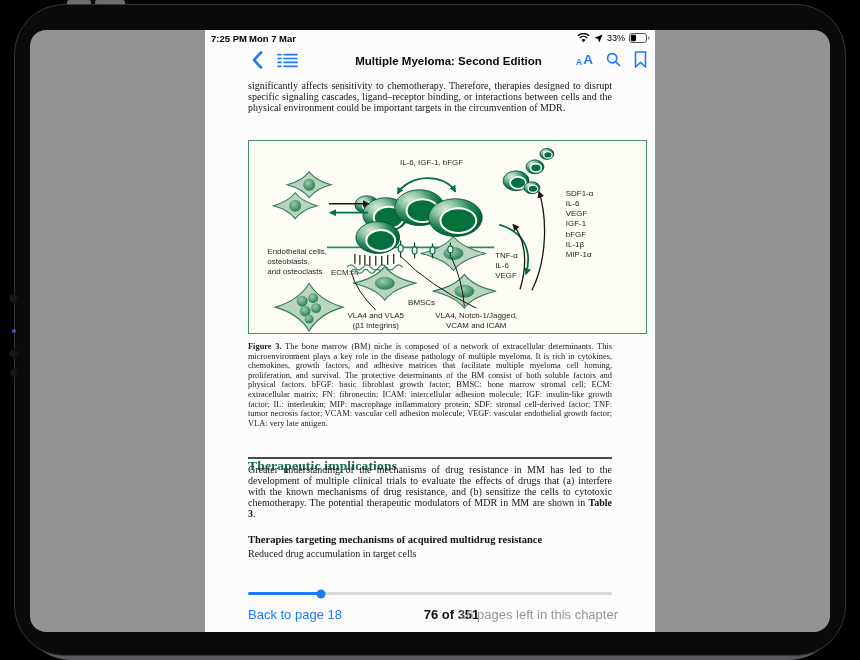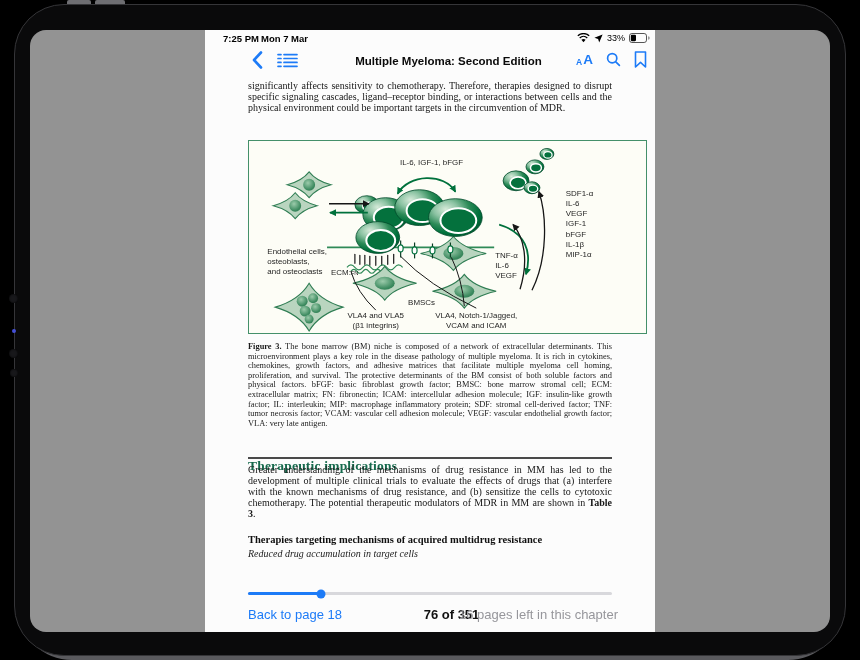--- a/index.html
+++ b/index.html
@@ -11,21 +11,21 @@
   .device{position:absolute;left:14px;top:4px;width:832px;height:652px;
           border-radius:50px;background:#0a0a0b;border:1px solid #353538;box-sizing:border-box;}
   .top-btn{position:absolute;top:0;height:6px;background:#6e6e72;border-radius:2px;}
   .cam-dot{position:absolute;border-radius:50%;background:#18181b;box-shadow:inset 0 0 2px #000;}
   .cam-blue{position:absolute;border-radius:50%;background:#4550d8;}
   .screen{position:absolute;left:30px;top:30px;width:800px;height:602px;
           background:#939393;border-radius:16px;overflow:hidden;}
   
   .app{position:absolute;left:175px;top:0;width:450px;height:602px;background:#fcfcfc;}
   
-  .statusbar{position:absolute;top:0;left:12px;right:0;height:17px;color:#000;}
+  .statusbar{position:absolute;top:0;left:0;right:0;height:17px;color:#000;}
   .sb-time{position:absolute;left:6px;top:3px;font-size:9.5px;font-weight:700;}
   .sb-date{position:absolute;left:44px;top:3px;font-size:9.5px;font-weight:600;}
   .sb-right{position:absolute;right:5px;top:2px;display:flex;align-items:center;gap:4px;height:12px;}
   .sb-batt-text{font-size:9px;font-weight:400;color:#000;}
   
   .navbar{position:absolute;top:17px;left:0;right:0;height:30px;margin-left:37px;}
   .nav-title{position:absolute;left:0;right:0;top:8px;text-align:center;
              font-size:11.5px;font-weight:700;color:#0a0a0a;}
   .nav-left,.nav-right{position:absolute;top:4px;display:flex;align-items:center;}
   .nav-left{left:10px;gap:14px;}
@@ -41,21 +41,21 @@
   .p1{top:50px;}
   .p2{top:434px;}
   .figurebox{position:absolute;top:110px;left:0;width:399px;height:194px;
              border:1px solid #44906a;background:#fdfdf6;box-sizing:border-box;}
   .caption{position:absolute;top:312px;width:364px;font-size:8.4px;line-height:9.6px;
            text-align:justify;color:#1b1b1b;}
   .sectionhead{position:absolute;top:408px;width:364px;font-size:13.5px;font-weight:600;
                color:#15694c;letter-spacing:.2px;margin-top:20px;}
   .headrule{position:absolute;top:427px;width:364px;height:1.6px;background:#4a4a4a;}
   .subhead{position:absolute;top:504px;width:364px;font-size:10.5px;font-weight:700;color:#101010;}
-  .subitalic{position:absolute;top:518px;width:364px;font-size:10px;font-style:italic;color:#1b1b1b;}
+  .subitalic{position:absolute;top:518px;width:364px;font-size:10px;color:#1b1b1b;}
   
   .slider{position:absolute;top:562px;left:0;width:364px;height:3px;border-radius:2px;
           background:#d8d8dc;cursor:pointer;}
   .slider-fill{position:absolute;left:0;top:0;height:3px;border-radius:2px;background:#1d7bf7;width:20%;}
   .slider-knob{position:absolute;top:50%;left:20%;width:9px;height:9px;border-radius:50%;
                background:#1d7bf7;transform:translate(-50%,-50%);cursor:pointer;}
   
   .footrow{position:absolute;top:577px;left:0;width:364px;height:14px;font-size:13px;}
   .foot-back{position:absolute;left:0;color:#1d7bf7;cursor:pointer;}
   .foot-page{position:absolute;left:0;right:0;text-align:center;color:#111;font-weight:700;margin-left:43px;}

